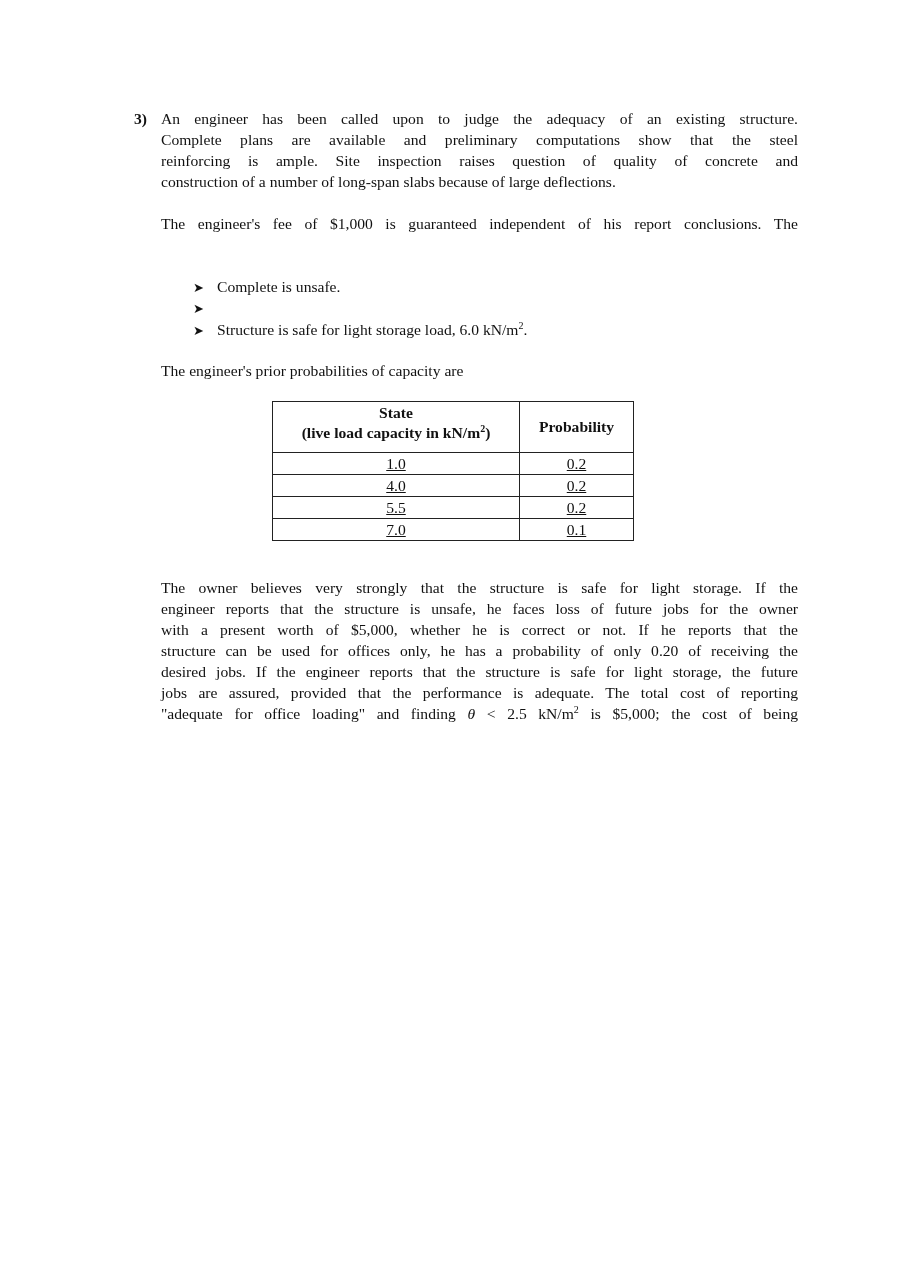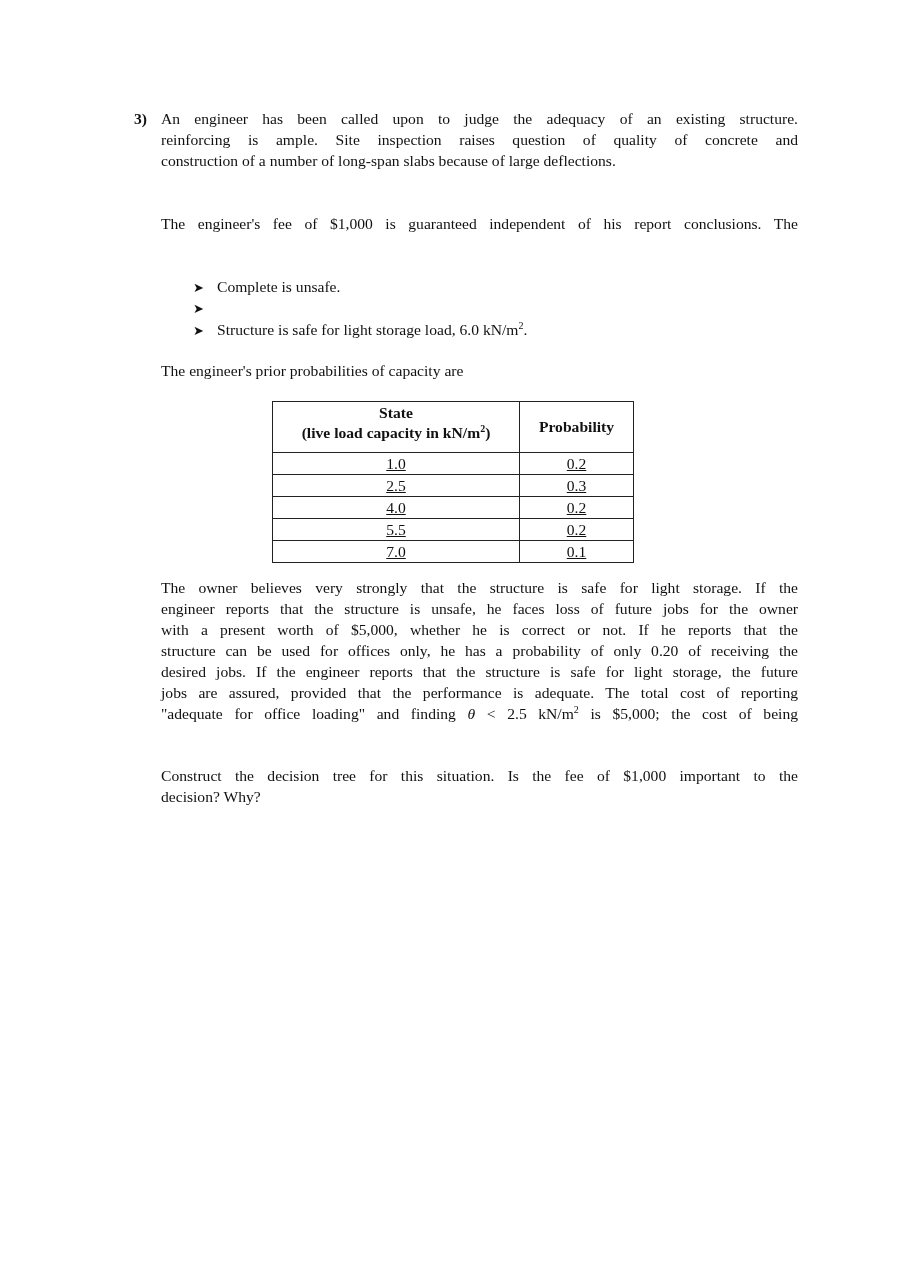--- a/index.html
+++ b/index.html
@@ -22,20 +22,21 @@
   </style>
 </head>
 <body>
 
 <div class="page">
 
   <div class="qnum">3)</div>
 
   <div class="para" style="top:108px;">
     <div class="justify-last">An engineer has been called upon to judge the adequacy of an existing structure.</div>
+    <div class="justify-last">Complete plans are available and preliminary computations show that the steel</div>
     <div class="justify-last">reinforcing is ample. Site inspection raises question of quality of concrete and</div>
     <div>construction of a number of long-span slabs because of large deflections.</div>
   </div>
 
   <div class="para" style="top:213px;">
     <div class="justify-last">The engineer's fee of $1,000 is guaranteed independent of his report conclusions. The</div>
   </div>
 
   <div class="bullets">
     <div class="bullet">
@@ -62,24 +63,20 @@
         </th>
         <th>Probability</th>
       </tr>
     </thead>
     <tbody>
       <tr>
         <td>1.0</td>
         <td>0.2</td>
       </tr>
       <tr>
-        <td>2.5</td>
-        <td>0.3</td>
-      </tr>
-      <tr>
         <td>4.0</td>
         <td>0.2</td>
       </tr>
       <tr>
         <td>5.5</td>
         <td>0.2</td>
       </tr>
       <tr>
         <td>7.0</td>
         <td>0.1</td>
@@ -90,18 +87,14 @@
   <div class="para" style="top:577px;">
     <div class="justify-last">The owner believes very strongly that the structure is safe for light storage. If the</div>
     <div class="justify-last">engineer reports that the structure is unsafe, he faces loss of future jobs for the owner</div>
     <div class="justify-last">with a present worth of $5,000, whether he is correct or not. If he reports that the</div>
     <div class="justify-last">structure can be used for offices only, he has a probability of only 0.20 of receiving the</div>
     <div class="justify-last">desired jobs. If the engineer reports that the structure is safe for light storage, the future</div>
     <div class="justify-last">jobs are assured, provided that the performance is adequate. The total cost of reporting</div>
     <div class="justify-last"><span>"adequate for office loading" and finding </span><i class="theta">θ</i><span> &lt; 2.5 kN/m</span><sup>2</sup><span> is $5,000; the cost of being</span></div>
   </div>
 
-  <div class="para" style="top:765px;">
-    <div class="justify-last">Construct the decision tree for this situation. Is the fee of $1,000 important to the</div>
-    <div>decision? Why?</div>
-  </div>
 
 </div>
 
 </body></html>

